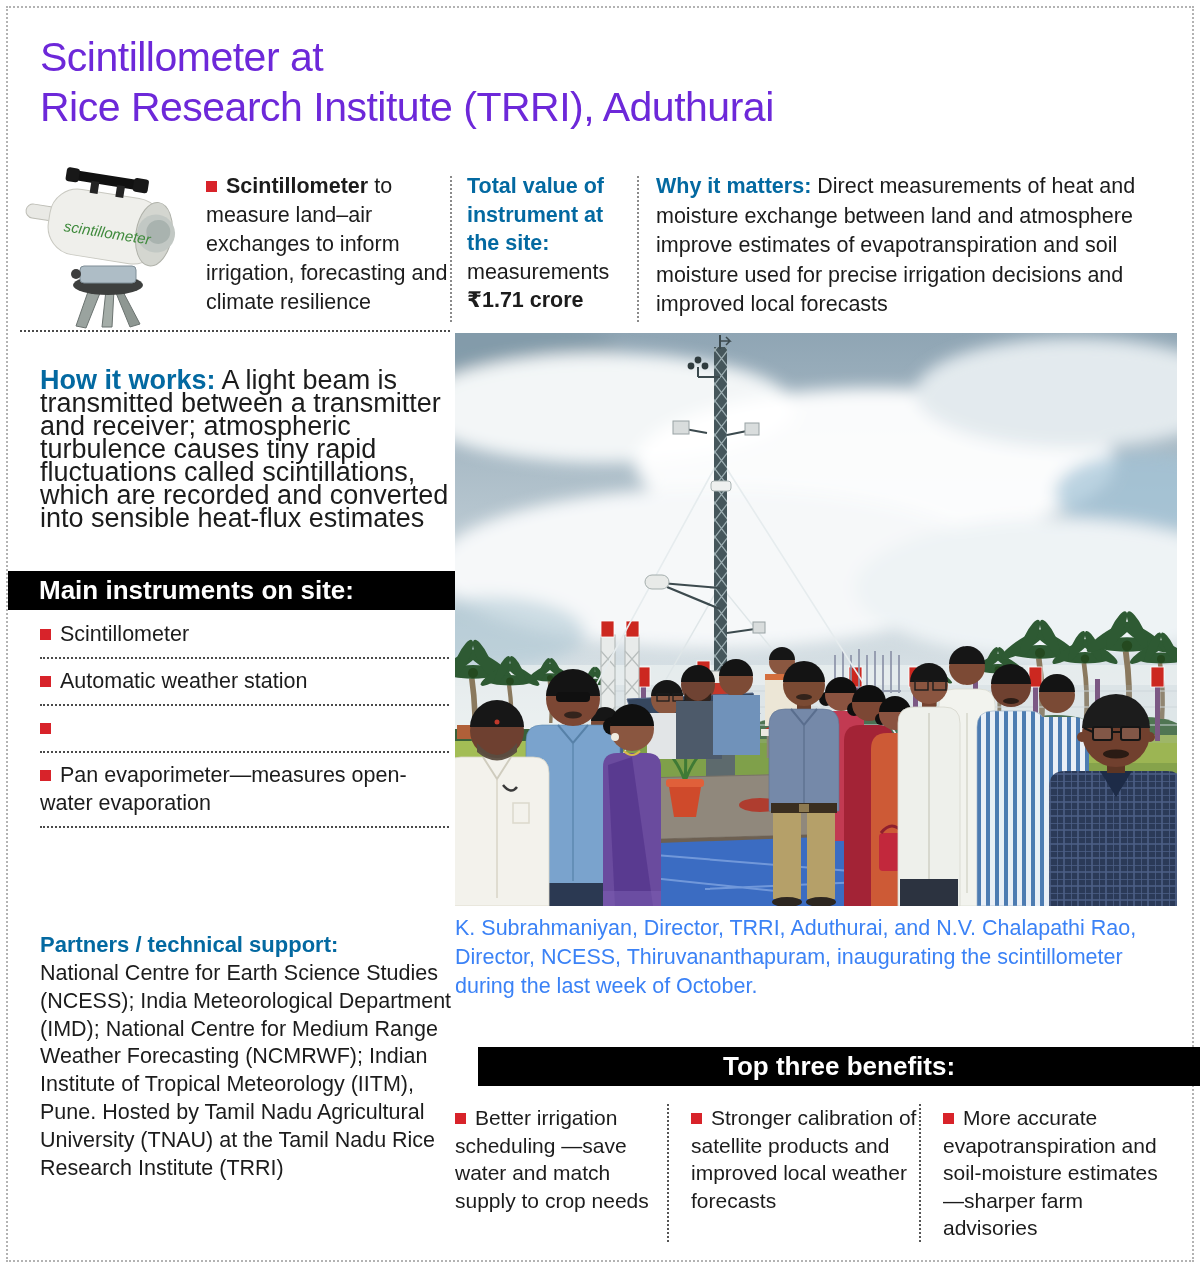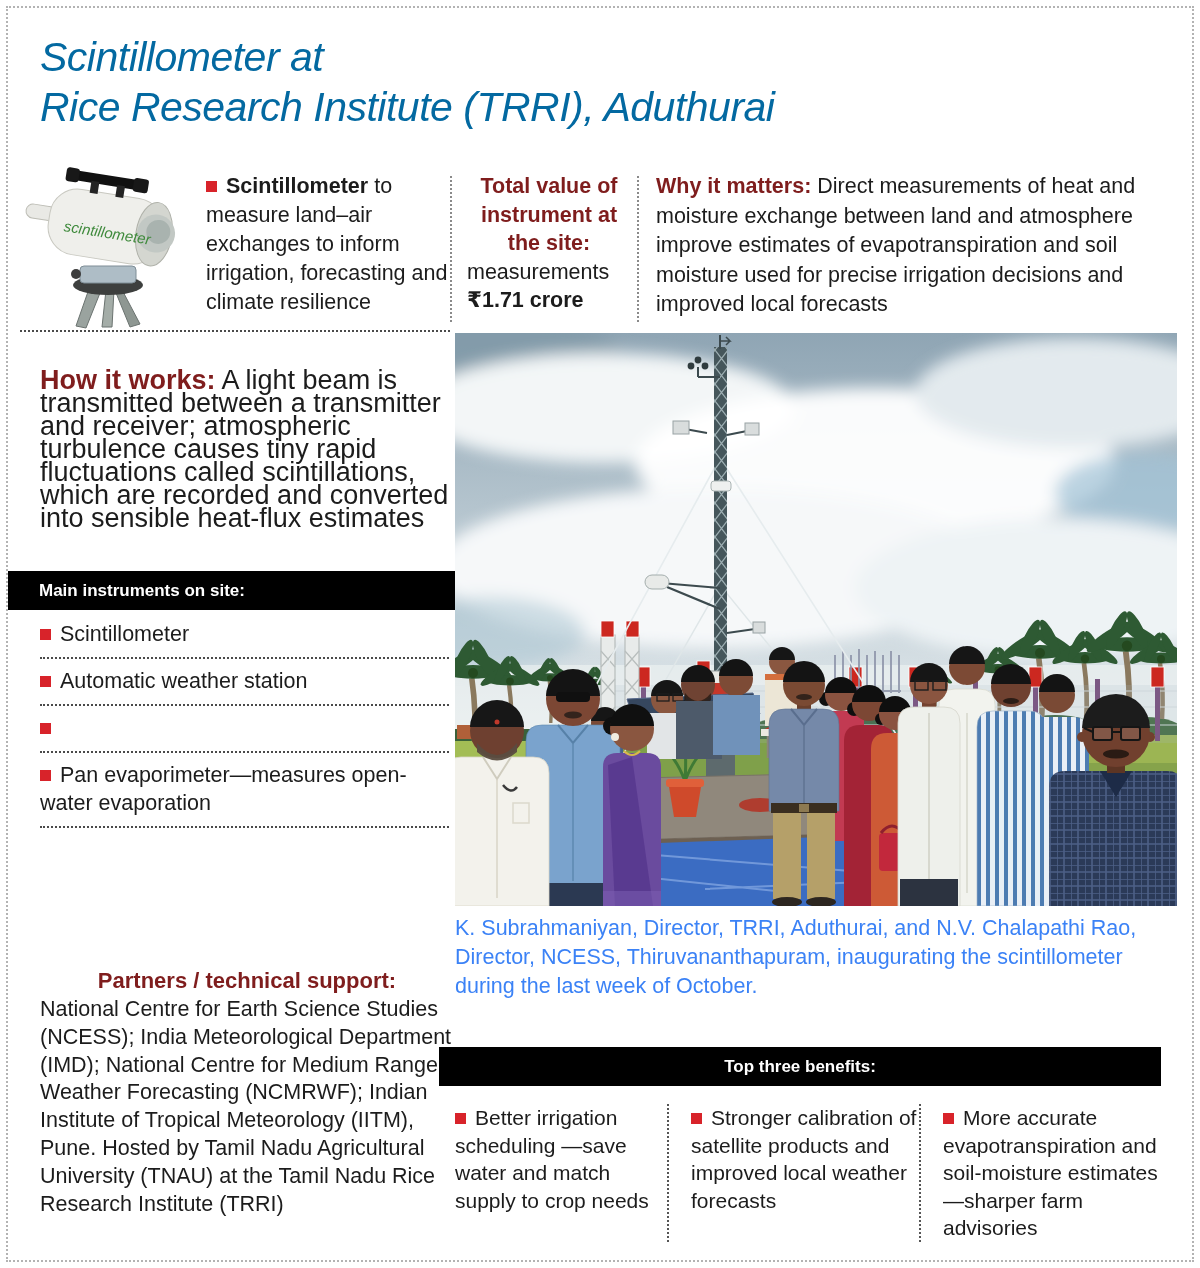--- a/index.html
+++ b/index.html
@@ -5,49 +5,49 @@
   * { margin:0; padding:0; box-sizing:border-box; }
   html,body { background:#ffffff; }
   body {
     width:1200px; height:1268px; position:relative; overflow:hidden;
     font-family:"Liberation Sans","DejaVu Sans",sans-serif;
     color:#1c1c1c;
   }
   .frame { position:absolute; left:6px; top:6px; right:6px; bottom:6px;
     border:2px dotted #b3b3b3; pointer-events:none; }
   .title { position:absolute; left:40px; top:32px;
-    font-size:41px; line-height:50px; font-weight:300; letter-spacing:-0.5px; color:#0369a1;font-style:italic; }
-  .red  { color:#7f1d1d;text-align:center; }
+    font-size:41px; line-height:50px; font-weight:300; letter-spacing:-0.5px; color:#6d28d9; }
+  .red  { color:#0369a1; }
   .bold { font-weight:bold; }
   .sq { display:inline-block; width:11px; height:11px; background:#d8232a;
     margin-right:9px; vertical-align:1px; }
   
   .device { position:absolute; left:20px; top:166px; width:180px; height:164px; }
   .device svg { width:100%; height:100%; display:block; }
   .intro { position:absolute; left:206px; top:172px; width:244px;
     font-size:21.5px; line-height:29px; }
   .vdiv { position:absolute; top:176px; height:146px; border-left:2px dotted #8a8a8a; width:0; }
   .v1 { left:450px; } .v2 { left:637px; }
   .value { position:absolute; left:467px; top:172px; width:164px;
     font-size:21.5px; line-height:28.5px; }
   .value .vh { font-weight:bold; }
   .why { position:absolute; left:656px; top:172px; width:522px;
     font-size:21.5px; line-height:29.5px; }
   .hline { position:absolute; left:20px; top:330px; width:430px; border-top:2.5px dotted #4a4a4a; }
   .how { position:absolute; left:40px; top:369px; width:412px;
     font-size:27px; line-height:23px; }
   .bar { position:absolute; background:#000; color:#fff; font-weight:bold;
-    font-size:17px; }
+    font-size:26px; }
   .bar1 { left:8px; top:571px; width:449px; height:39px; line-height:39px; padding-left:31px; }
-  .bar2 { left:439px; top:1047px; width:722px; height:39px; line-height:39px; text-align:center; }
+  .bar2 { left:478px; top:1047px; width:722px; height:39px; line-height:39px; text-align:center; }
   .instruments { position:absolute; left:40px; top:612px; width:409px; list-style:none; }
   .instruments li { font-size:21.5px; line-height:28px; padding:8px 0 9px;
     border-bottom:2.5px dotted #4a4a4a; }
   .partners { position:absolute; left:40px; top:930px; width:414px; }
-  .partners .phead { font-size:22px; line-height:30px; font-weight:bold;margin-top:36px; }
+  .partners .phead { font-size:22px; line-height:30px; font-weight:bold; }
   .partners .ptext { font-size:21.5px; line-height:27.8px; }
   .photo { position:absolute; left:455px; top:333px; width:722px; height:573px; background:#cfd9de; }
   .photo svg { display:block; width:100%; height:100%; }
   .caption { position:absolute; left:455px; top:914px; width:722px;
     font-size:21.5px; line-height:29px; color:#3b82f6; }
   .benefits { position:absolute; left:455px; top:1096px; width:722px; display:flex; }
   .benefit { font-size:21px; line-height:27.5px;margin-top:8px; }
   .benefit:nth-of-type(1) { flex:0 0 212px; padding-right:10px; }
   .benefit:nth-of-type(2) { flex:0 0 252px; border-left:2px dotted #555; padding-left:22px; }
   .benefit:nth-of-type(3) { flex:0 0 258px; border-left:2px dotted #555; padding-left:22px; }

